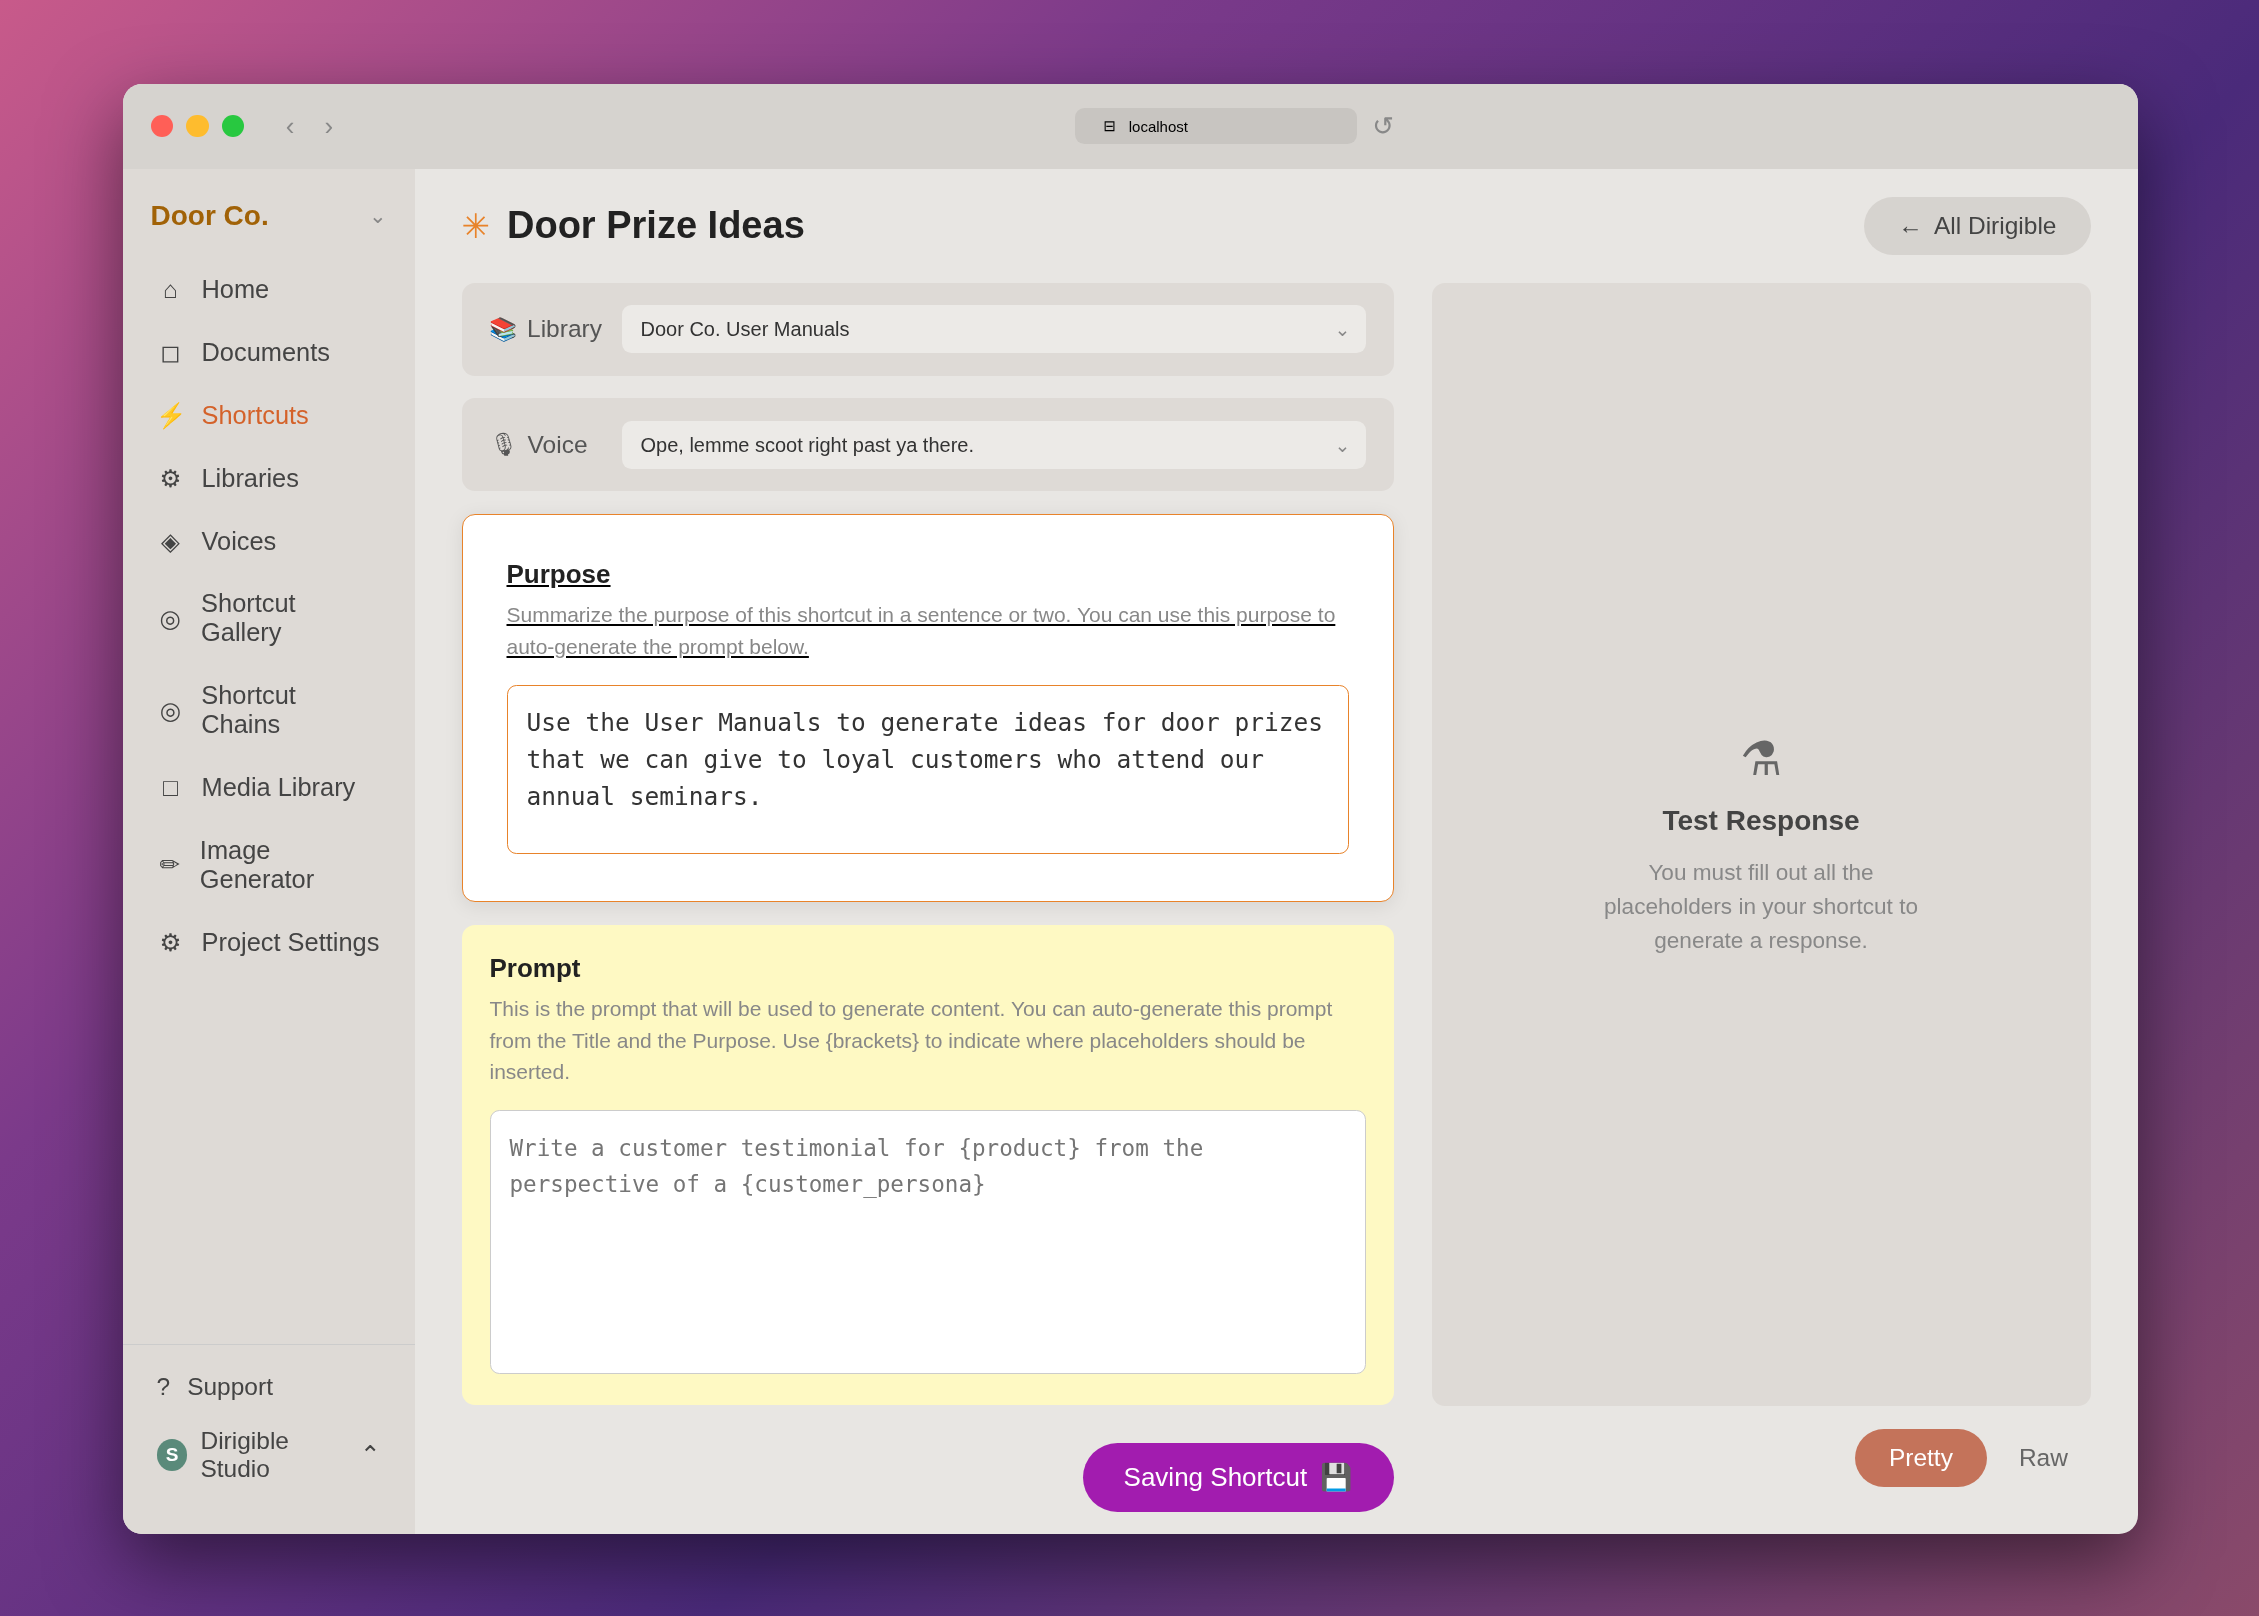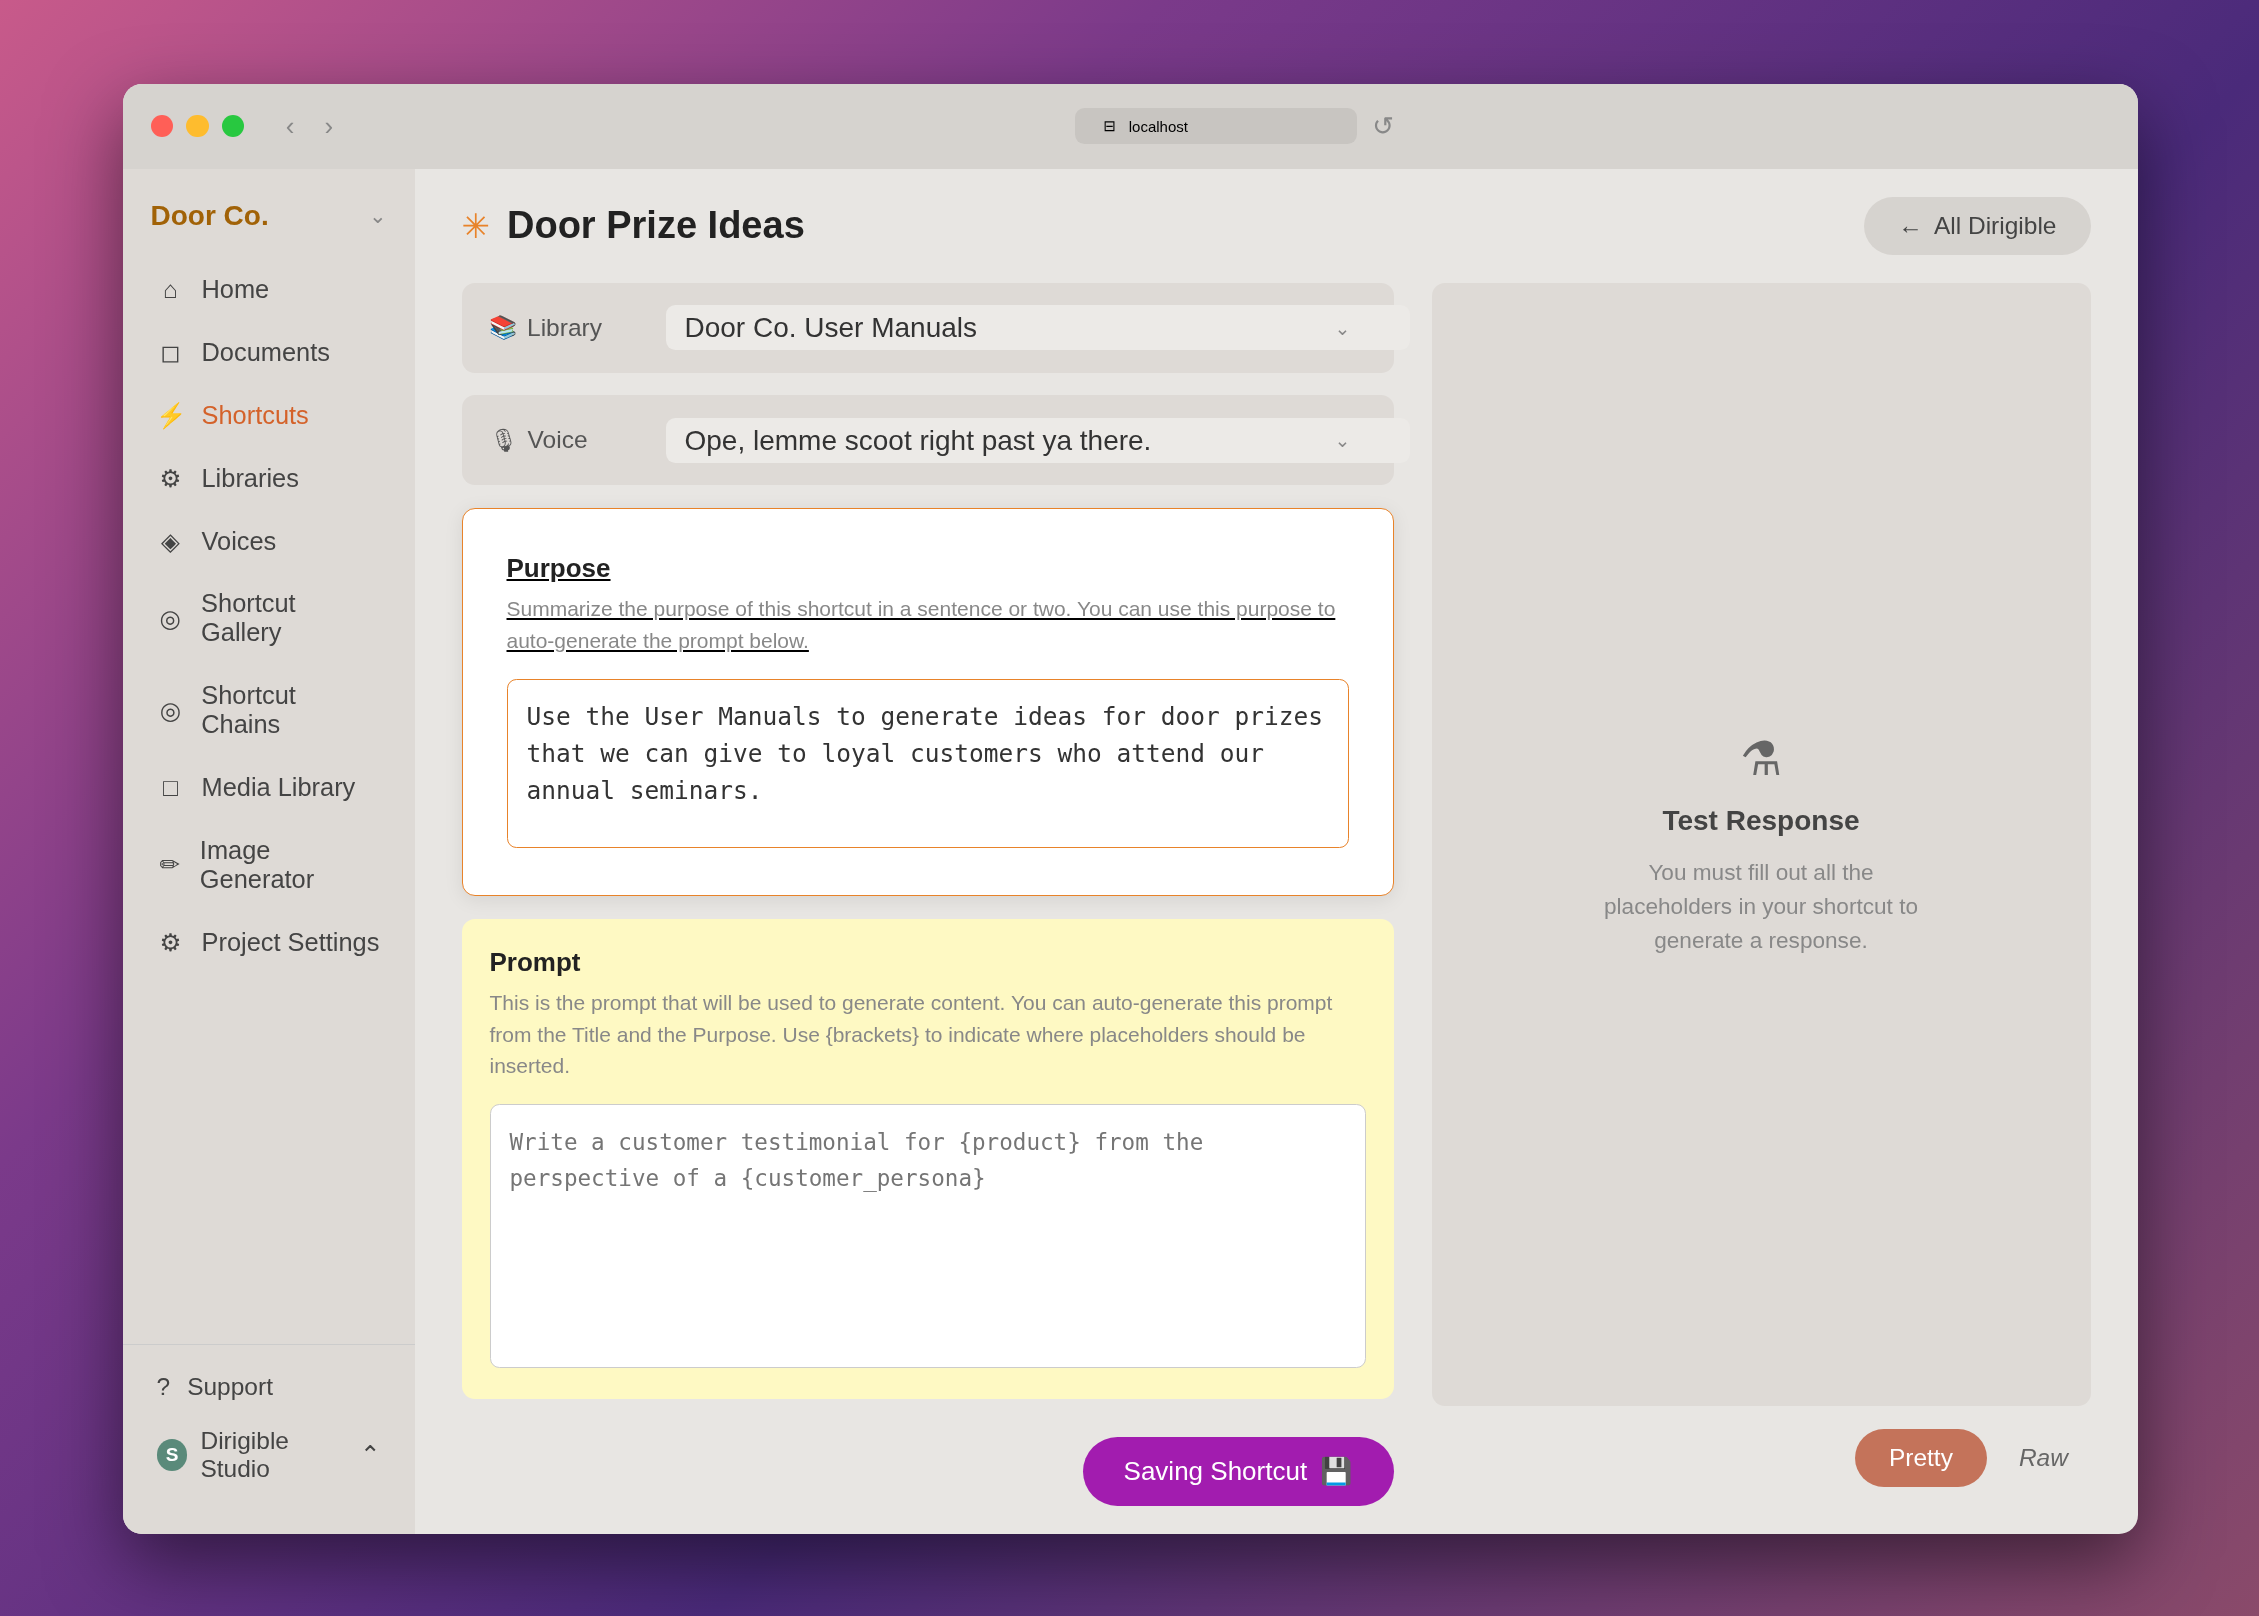--- a/index.html
+++ b/index.html
@@ -288,26 +288,25 @@
     .select-wrapper {
       flex: 1;
       position: relative;
     }
 
     .select-wrapper select {
       width: 100%;
       background: #eceae7;
       border: none;
       border-radius: 9.4px;
-      padding: 7px 19px;
-      font-size: 28px;
+      padding: 13px 19px;
+      font-size: 20px;
       color: #333;
       appearance: none;
       cursor: pointer;
-      margin-left: 44px;
     }
 
     .select-chevron {
       position: absolute;
       right: 15px;
       top: 50%;
       transform: translateY(-50%);
       pointer-events: none;
       color: #888;
       font-size: 19px;
@@ -442,21 +441,20 @@
       font-weight: 500;
     }
 
     .raw-btn {
       background: none;
       border: none;
       font-size: 24.5px;
       color: #666;
       cursor: pointer;
       padding: 15px 22.6px;
-      font-style: italic;
     }
 
     .saving-footer {
       display: flex;
       justify-content: flex-end;
       padding: 15px 0;
     }
 
     .saving-shortcut-btn {
       background: #a21caf;

